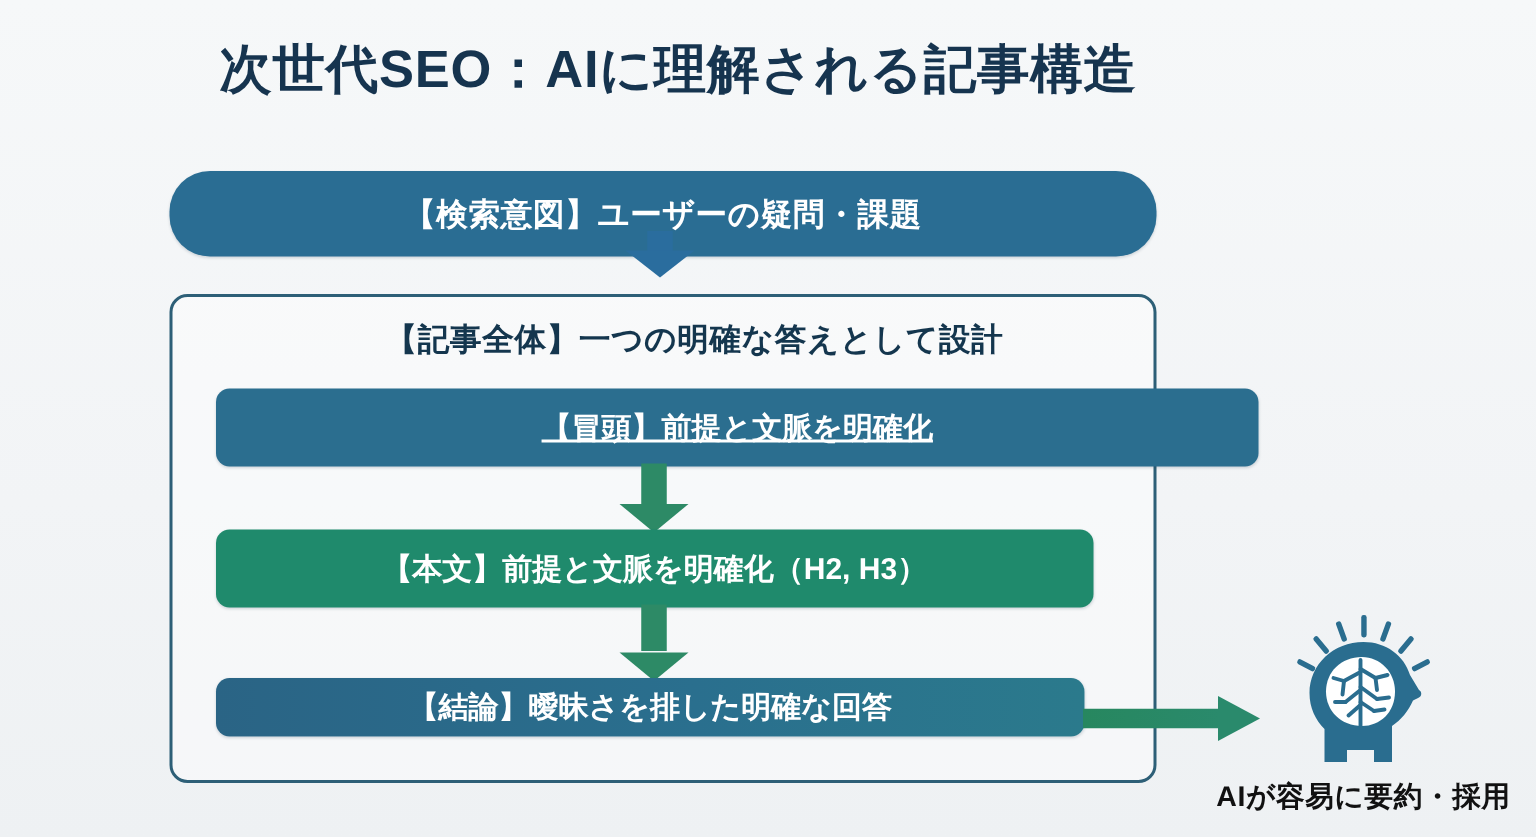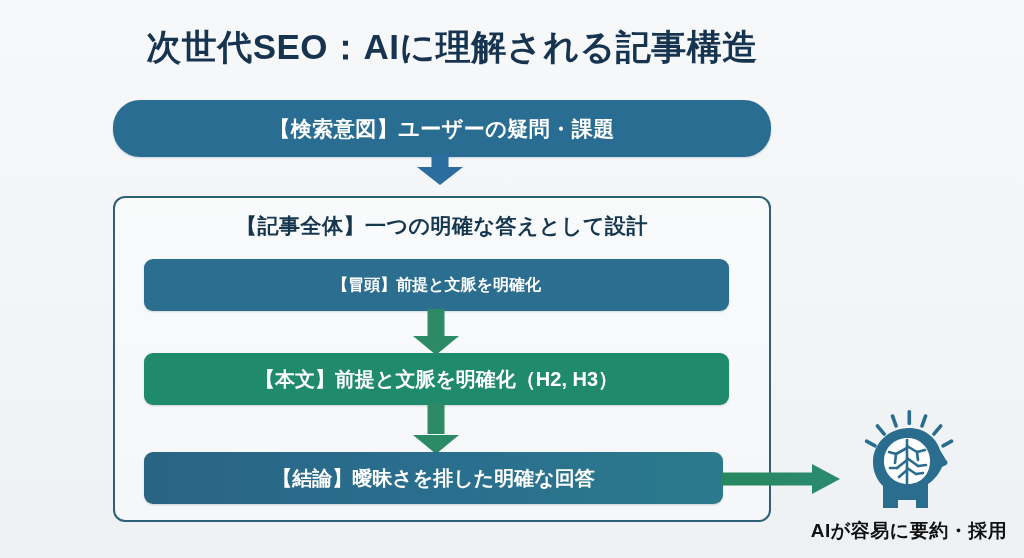--- a/index.html
+++ b/index.html
@@ -48,21 +48,21 @@
     align-items: center;
     justify-content: center;
     text-align: center;
     white-space: nowrap;
     box-shadow: 0 1px 2px rgba(20,50,70,0.18);
   }
 
   
   .box-intent {
     left: 113px;
-    top: 100px;
+    top: 114px;
     width: 658px;
     height: 57px;
     background: #2a6d93;
     font-size: 21px;
     letter-spacing: 0.5px;
     border-radius: 27px;
   }
 
   
   .container-article {
@@ -80,44 +80,46 @@
     position: absolute;
     left: 0;
     top: 14px;
     width: 100%;
     text-align: center;
     font-size: 21px;
     font-weight: bold;
     color: #14364e;
     letter-spacing: 0.5px;
     white-space: nowrap;
+    padding-left: 21px;
   }
 
   
   .box-intro {
     left: 144px;
     top: 259px;
-    width: 585px;
+    width: 695px;
     height: 52px;
     background: #2b6e8f;
-    font-size: 16px;
+    font-size: 20px;
+    text-decoration: underline;
   }
   .box-body {
     left: 144px;
     top: 353px;
     width: 585px;
     height: 52px;
     background: #1f8a6c;
     font-size: 20px;
   }
   .box-conclusion {
     left: 144px;
     top: 452px;
     width: 579px;
-    height: 52px;
+    height: 39px;
     background: linear-gradient(90deg, #2a6485 0%, #2a6f8e 55%, #2b7a8c 100%);
     font-size: 20px;
   }
 
   
   .v-arrow {
     position: absolute;
     width: 46px;
   }
   .v-arrow .shaft {

